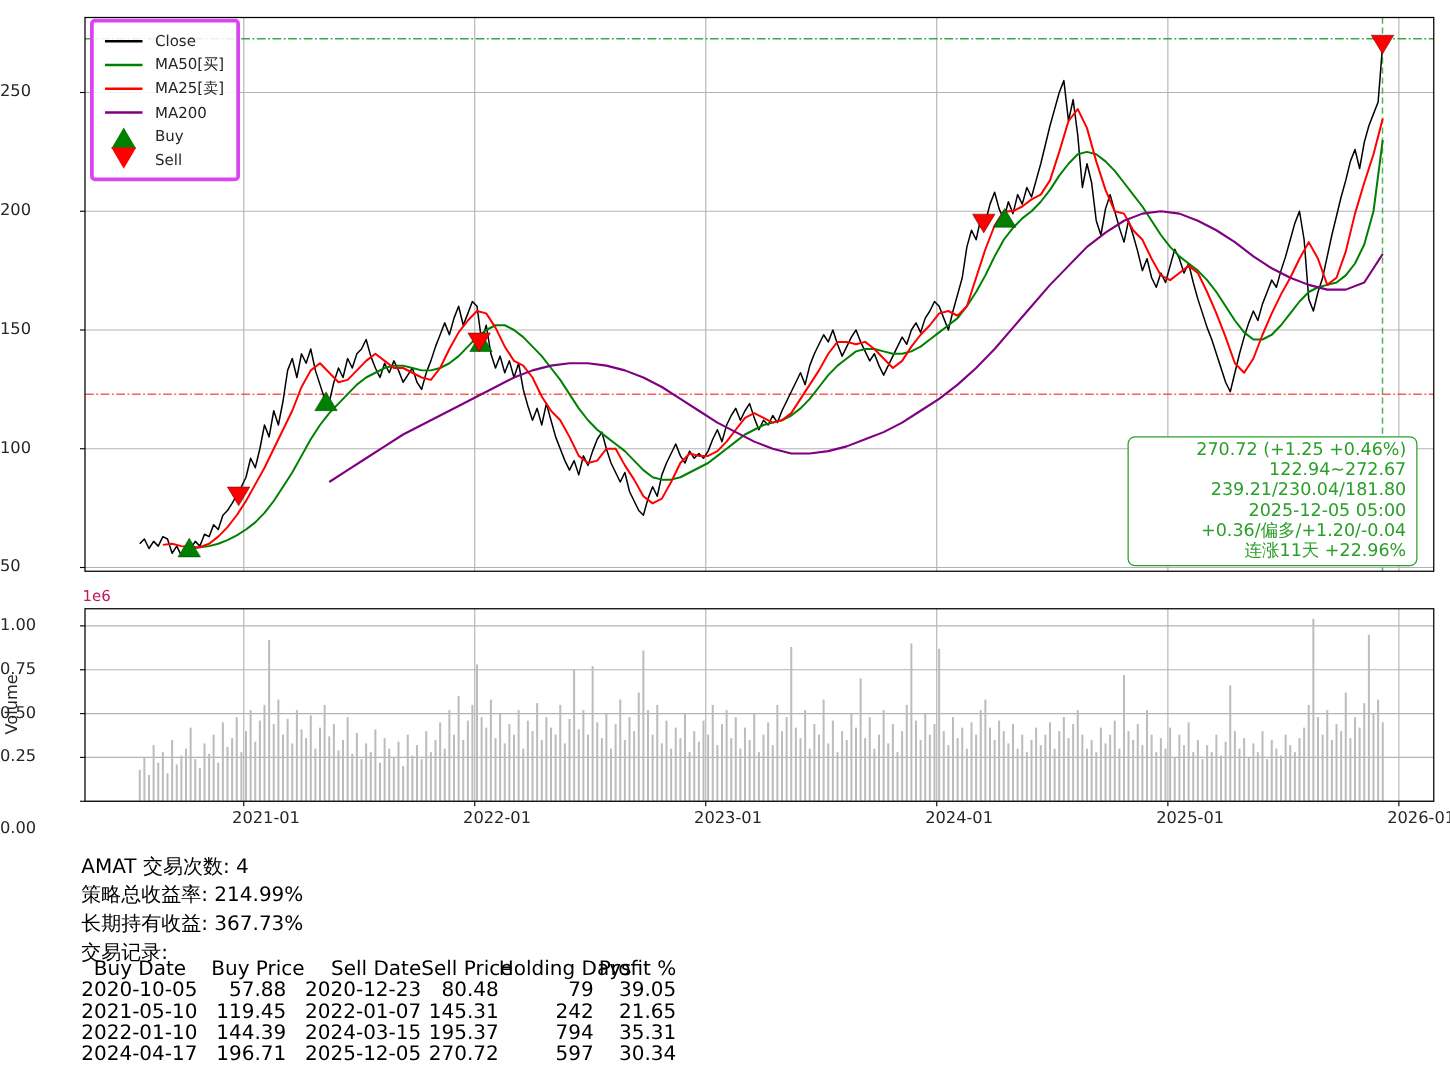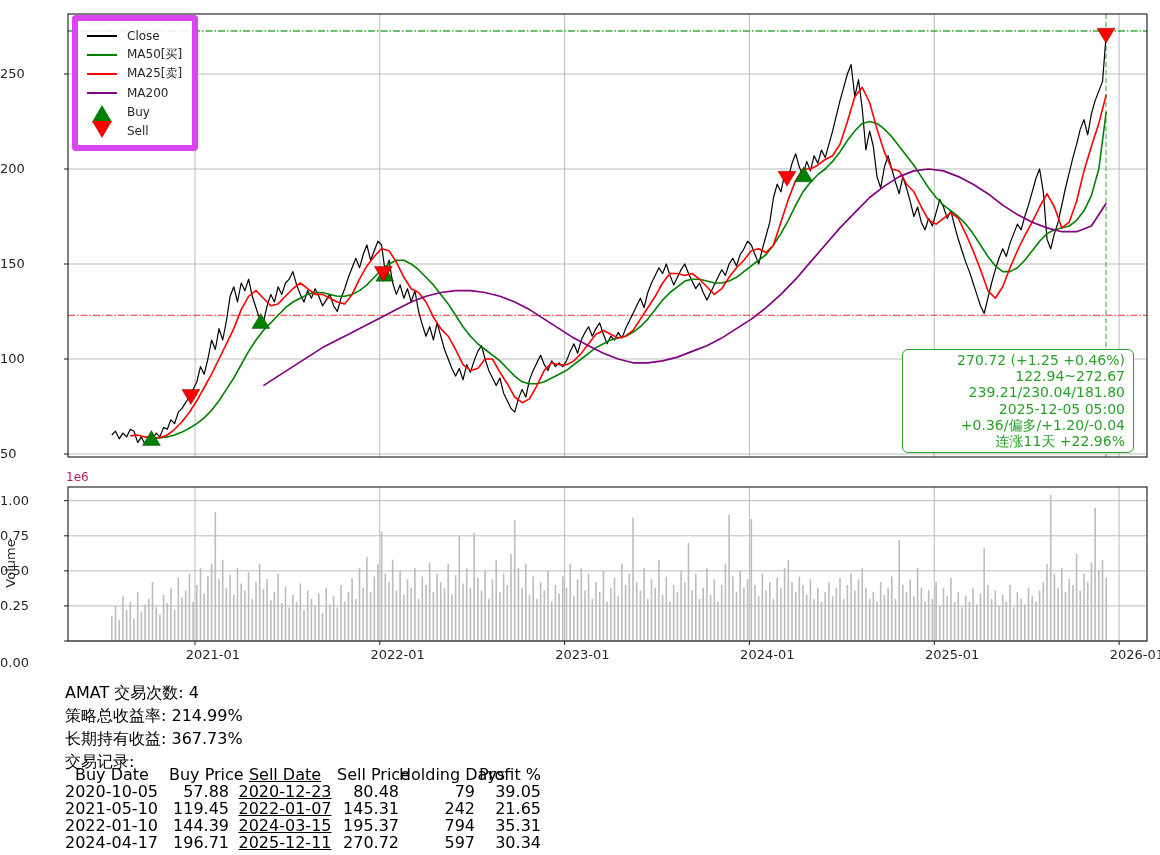--- a/index.html
+++ b/index.html
@@ -7,41 +7,41 @@
        font-family:"DejaVu Sans","Liberation Sans",sans-serif;color:#1a1a1a;}
   #fig{position:absolute;left:0;top:0;width:1160px;height:855px;}
   svg{position:absolute;left:0;top:0;}
   .lbl{position:absolute;font-size:13px;color:#262626;line-height:14px;}
   .ytick{width:62px;left:0;}
   .xtick{text-align:right;width:90px;}
   #vol-ylabel{position:absolute;left:-30px;top:556px;width:80px;text-align:center;
       font-size:13px;color:#262626;transform:rotate(-90deg);}
   #offset-text{position:absolute;left:66px;top:470px;font-size:12px;color:#be185d;}
   #legend{position:absolute;left:72px;top:15px;background:rgba(255,255,255,0.88);
-      border:6px solid #d946ef;border-radius:4px;padding:5px 10px 5px 8px;z-index:5;}
+      border:3px solid #d946ef;border-radius:4px;padding:5px 10px 5px 8px;z-index:5;}
   .leg-row{display:flex;align-items:center;height:19px;gap:9px;}
   .leg-sample{width:32px;display:flex;justify-content:center;align-items:center;height:19px;}
   .leg-line{width:30px;height:0;border-top:2px solid #000;}
   .leg-label{font-size:12px;color:#262626;white-space:nowrap;}
   .tri-up{width:0;height:0;border-left:10px solid transparent;border-right:10px solid transparent;
       border-bottom:17px solid #008000;margin-bottom:-3px;}
   .tri-down{width:0;height:0;border-left:10px solid transparent;border-right:10px solid transparent;
       border-top:17px solid #ff0000;margin-top:-3px;}
   #annotation{position:absolute;right:26px;top:349px;background:#ffffff;border:1.5px solid #2aa02a;
       border-radius:6px;padding:2px 8px 3px 10px;text-align:right;z-index:6;}
   .ann-line{font-size:14px;line-height:16.2px;color:#2aa02a;white-space:nowrap;margin-left:44px;}
   #summary{position:absolute;left:65px;top:681px;font-size:16px;color:#000000;}
   .sum-line{line-height:23px;white-space:pre;}
   #trade-table{position:absolute;left:65px;top:766px;font-size:16px;color:#000000;}
   .t-row{display:flex;line-height:17px;}
   .t-c{white-space:pre;}
   .c1{width:104px;text-align:left;}
   .c2{width:60px;text-align:right;}
   .gap{width:4px;}
-  .c3{width:104px;text-align:center;text-decoration:underline;}
+  .c3{width:104px;text-align:right;}
   .c4{width:62px;text-align:right;}
   .c5{width:76px;text-align:right;}
   .c6{width:66px;text-align:right;}
   .h1{text-align:left;padding-left:10px;box-sizing:border-box;}
 </style>
 </head>
 <body>
 
 <div id="fig">
   <svg id="chart-svg" width="1160" height="855">
@@ -477,19 +477,19 @@
         <span class="gap"></span>
         <span class="t-c c3">2024-03-15</span>
         <span class="t-c c4">195.37</span>
         <span class="t-c c5">794</span>
         <span class="t-c c6">35.31</span>
       </div>
       <div class="t-row">
         <span class="t-c c1">2024-04-17</span>
         <span class="t-c c2">196.71</span>
         <span class="gap"></span>
-        <span class="t-c c3">2025-12-11</span>
+        <span class="t-c c3">2025-12-05</span>
         <span class="t-c c4">270.72</span>
         <span class="t-c c5">597</span>
         <span class="t-c c6">30.34</span>
       </div>
     </div>
 </div>
 
 </body></html>

